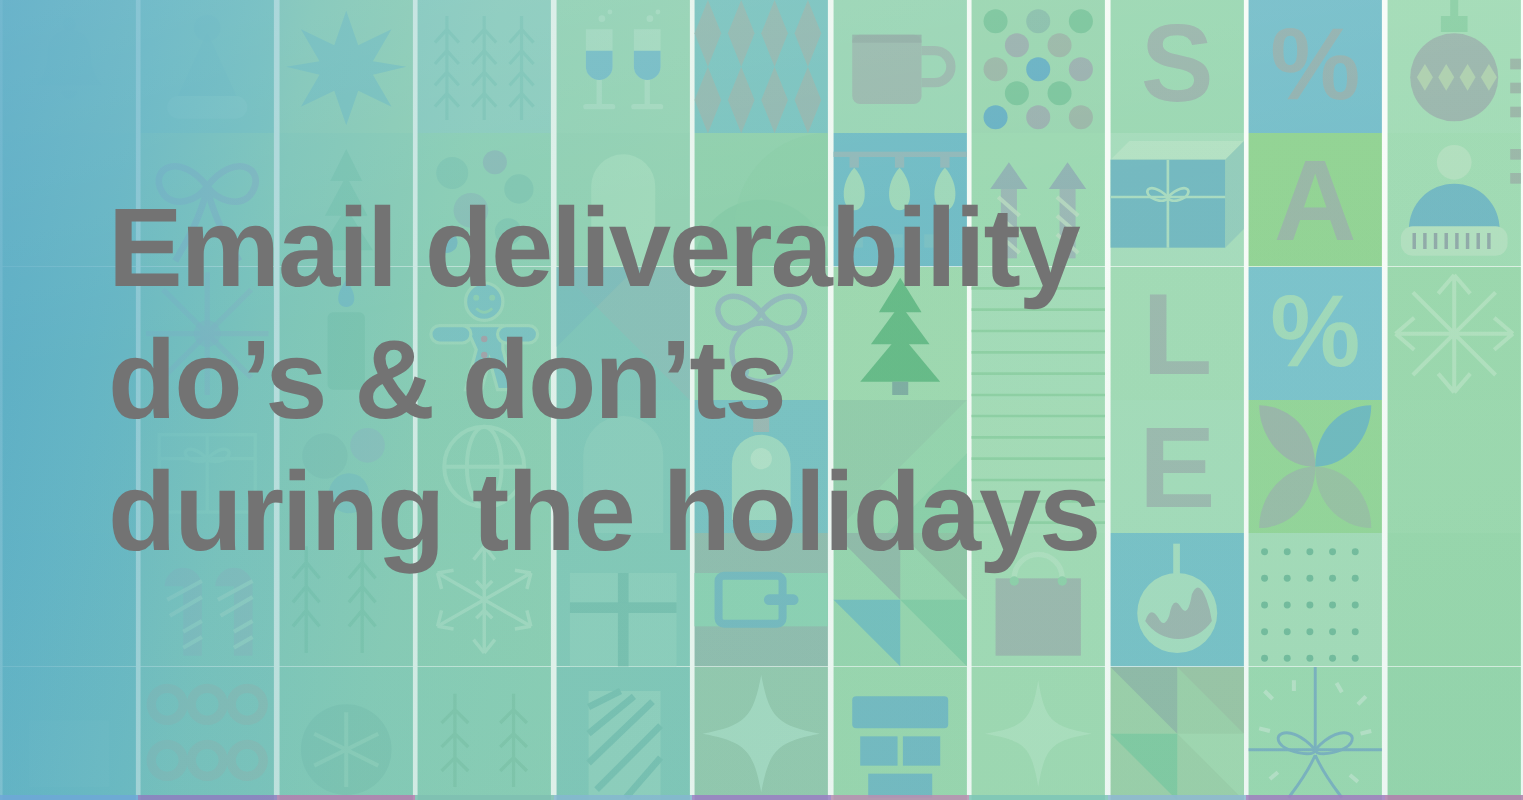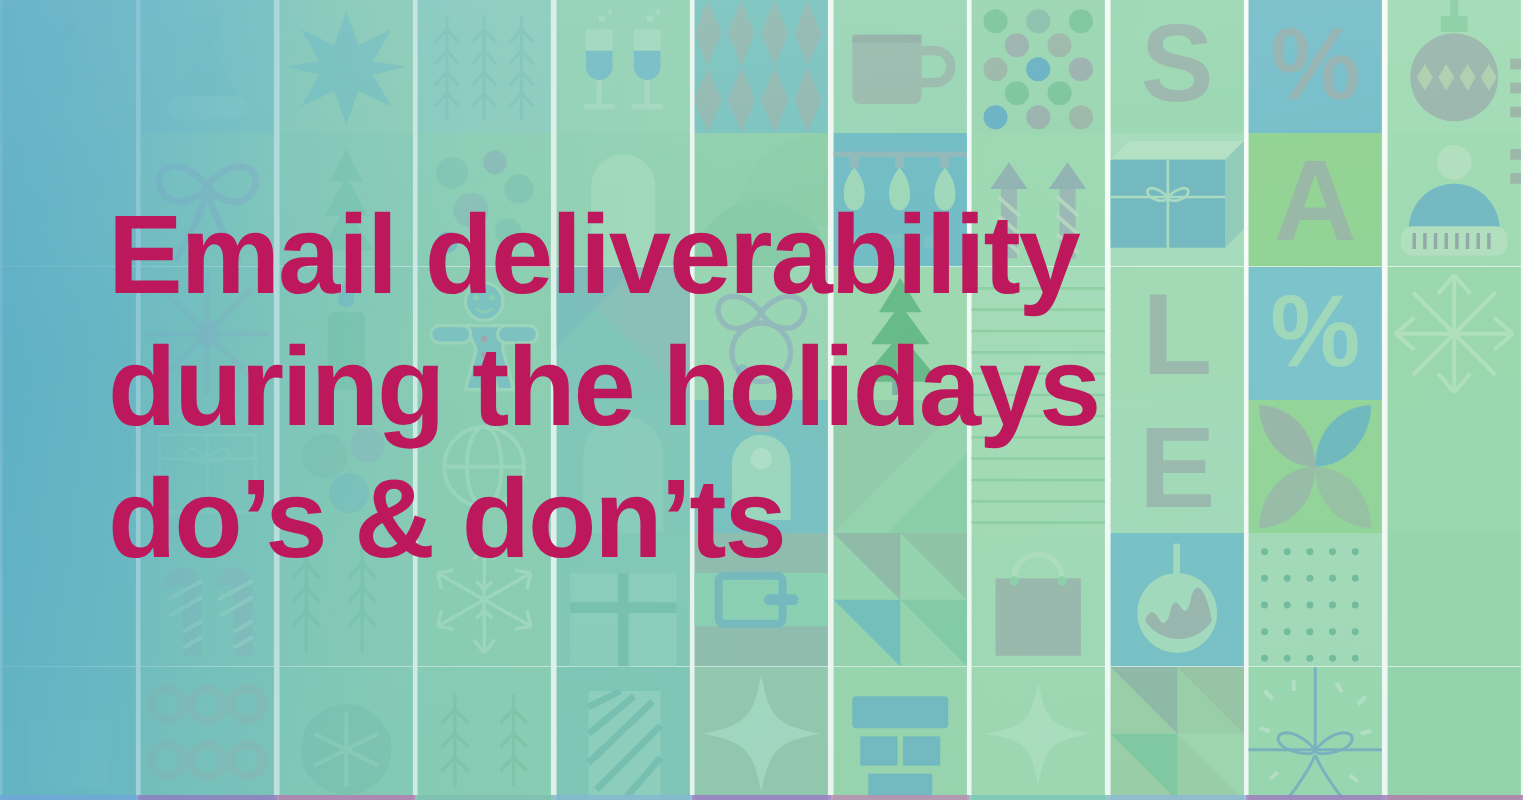--- a/index.html
+++ b/index.html
@@ -63,23 +63,23 @@
     display: flex;
     pointer-events: none;
     opacity: 0.85;
   }
   .bottom-strip span { flex: 1 1 0; }
 
   
   .headline {
     position: absolute;
     left: 108px;
-    top: 189px;
+    top: 182px;
     width: 1200px;
-    color: #be185d;
+    color: #737373;
     font-size: 112px;
     line-height: 1.18;
     font-weight: 700;
     letter-spacing: -2.2px;
     text-rendering: geometricPrecision;
   }
   .headline .line { display: block; white-space: nowrap; }
 </style>
 </head>
 <body>
@@ -728,22 +728,22 @@
           <rect width="100" height="100" fill="#96d6ab"></rect>
         </svg>
       </div>
   </div>
 
   <div class="wash"></div>
   <div class="wash2"></div>
 
   <div class="headline">
     <span class="line">Email deliverability</span>
+    <span class="line">do’s &amp; don’ts</span>
     <span class="line">during the holidays</span>
-    <span class="line">do’s &amp; don’ts</span>
   </div>
 
   <div class="bottom-strip">
       <span style="background: rgb(111, 168, 216);"></span>
       <span style="background: rgb(142, 127, 192);"></span>
       <span style="background: rgb(180, 127, 176);"></span>
       <span style="background: rgb(127, 192, 178);"></span>
       <span style="background: rgb(134, 184, 208);"></span>
       <span style="background: rgb(154, 127, 196);"></span>
       <span style="background: rgb(185, 143, 178);"></span>

